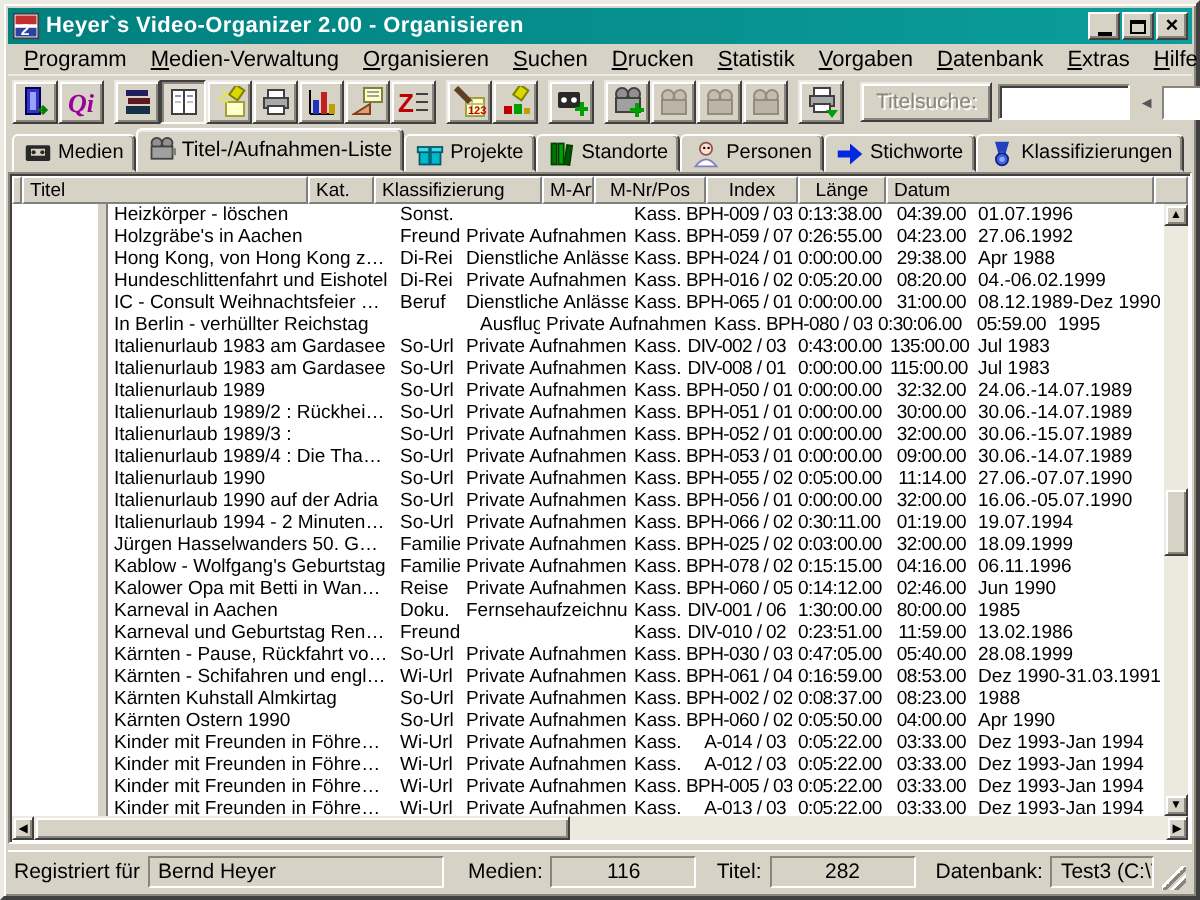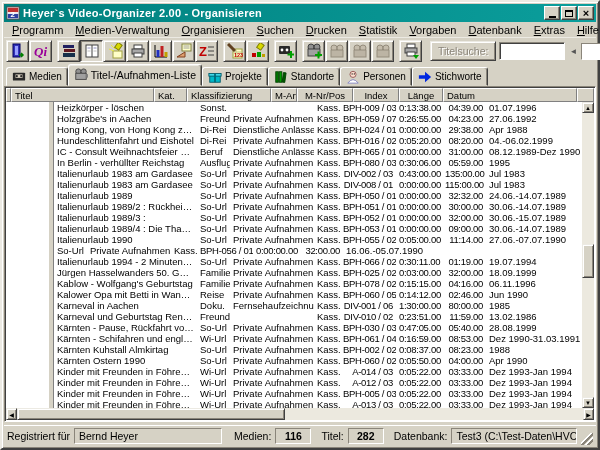--- a/index.html
+++ b/index.html
@@ -78,21 +78,21 @@
     border:1px solid; border-color:#ECEAE3 #404040 #404040 #ECEAE3; box-shadow:inset 1px 1px 0 #fff, inset -1px -1px 0 #8A857A; }
   .vtrack-spacer { flex:1; }
   .hscroll .push-right { margin-left:auto; }
 
   
   .statusbar { height:21px; flex:none; margin-top:2px; border-top:1px solid #fff; display:flex; align-items:center;
     padding:1px 3px; gap:4px; font-size:10.5px; }
   .sfield { height:16px; border:1px solid; border-color:#8A857A #fff #fff #8A857A; background:#D6D2C5;
     display:flex; align-items:center; padding:0 4px; white-space:nowrap; overflow:hidden; }
   .slabel { white-space:nowrap; }
-  .w-reg { width:148px; } .w-num { width:36px; justify-content:center;font-weight:bold; } .w-db { flex:1; }
+  .w-reg { width:148px; } .w-num { width:73px; justify-content:center; } .w-db { flex:1; }
   .grip { width:12px; height:12px; align-self:flex-end; flex:none;
     background:linear-gradient(135deg,transparent 40%,#fff 40%,#fff 50%,#8A857A 50%,#8A857A 60%,transparent 60%,transparent 65%,#fff 65%,#fff 75%,#8A857A 75%,#8A857A 85%,transparent 85%); }
 </style>
 </head>
 <body>
 
 <div class="window">
 
   <div class="titlebar">
     <svg class="app-icon" viewBox="0 0 16 16">
@@ -316,20 +316,28 @@
         </svg>
         <span>Personen</span>
       </div>
       <div class="tab">
         <svg viewBox="0 0 16 16">
           <path d="M1 8 h8" stroke="#0028E0" stroke-width="4"></path>
           <polygon points="8,2 15,8 8,14" fill="#0028E0"></polygon>
         </svg>
         <span>Stichworte</span>
       </div>
+      <div class="tab">
+        <svg viewBox="0 0 16 16">
+          <polygon points="4,1 12,1 10,8 8,6.5 6,8" fill="#2040C0"></polygon>
+          <circle cx="8" cy="11" r="3.5" fill="#4060E0" stroke="#102080"></circle>
+          <circle cx="8" cy="11" r="1.5" fill="#90A8FF"></circle>
+        </svg>
+        <span>Klassifizierungen</span>
+      </div>
     </div>
 
   <div class="table-wrap">
     <div class="grid-header">
         <div class="hcell" style="width: 5px; padding: 0px;"></div>
         <div class="hcell" style="width: 143px; text-align: left;">Titel</div>
         <div class="hcell" style="width: 33px; text-align: left;">Kat.</div>
         <div class="hcell" style="width: 84px; text-align: left;">Klassifizierung</div>
         <div class="hcell" style="width: 26px; text-align: center;">M-Art</div>
         <div class="hcell" style="width: 56px; text-align: center;">M-Nr/Pos</div>
@@ -390,21 +398,21 @@
           <div class="tcell a-left" style="width: 84px;">Dienstliche Anlässe</div>
           <div class="tcell a-left" style="width: 26px;">Kass.</div>
           <div class="tcell a-right" style="width: 56px;">BPH-065 / 01</div>
           <div class="tcell a-right" style="width: 46px;">0:00:00.00</div>
           <div class="tcell a-right" style="width: 44px;">31:00.00</div>
           <div class="tcell a-left" style="width: 134px;">08.12.1989-Dez 1990</div>
         </div>
         <div class="trow">
           <div class="tcell gutter"></div>
           <div class="tcell a-left ellip" style="width: 143px;">In Berlin - verhüllter Reichstag</div>
-          <div class="tcell a-left" style="width: 33px;">Ausflug</div>
+          <div class="tcell a-left" style="width: 33px; margin-left: 40px;">Ausflug</div>
           <div class="tcell a-left" style="width: 84px;">Private Aufnahmen</div>
           <div class="tcell a-left" style="width: 26px;">Kass.</div>
           <div class="tcell a-right" style="width: 56px;">BPH-080 / 03</div>
           <div class="tcell a-right" style="width: 46px;">0:30:06.00</div>
           <div class="tcell a-right" style="width: 44px;">05:59.00</div>
           <div class="tcell a-left" style="width: 134px;">1995</div>
         </div>
         <div class="trow">
           <div class="tcell gutter"></div>
           <div class="tcell a-left ellip" style="width: 143px;">Italienurlaub 1983 am Gardasee</div>
@@ -477,20 +485,21 @@
           <div class="tcell a-left" style="width: 33px;">So-Url</div>
           <div class="tcell a-left" style="width: 84px;">Private Aufnahmen</div>
           <div class="tcell a-left" style="width: 26px;">Kass.</div>
           <div class="tcell a-right" style="width: 56px;">BPH-055 / 02</div>
           <div class="tcell a-right" style="width: 46px;">0:05:00.00</div>
           <div class="tcell a-right" style="width: 44px;">11:14.00</div>
           <div class="tcell a-left" style="width: 134px;">27.06.-07.07.1990</div>
         </div>
         <div class="trow">
           <div class="tcell gutter"></div>
+          <div class="tcell a-left ellip" style="width: 143px;">Italienurlaub 1990 auf der Adria</div>
           <div class="tcell a-left" style="width: 33px;">So-Url</div>
           <div class="tcell a-left" style="width: 84px;">Private Aufnahmen</div>
           <div class="tcell a-left" style="width: 26px;">Kass.</div>
           <div class="tcell a-right" style="width: 56px;">BPH-056 / 01</div>
           <div class="tcell a-right" style="width: 46px;">0:00:00.00</div>
           <div class="tcell a-right" style="width: 44px;">32:00.00</div>
           <div class="tcell a-left" style="width: 134px;">16.06.-05.07.1990</div>
         </div>
         <div class="trow">
           <div class="tcell gutter"></div>

